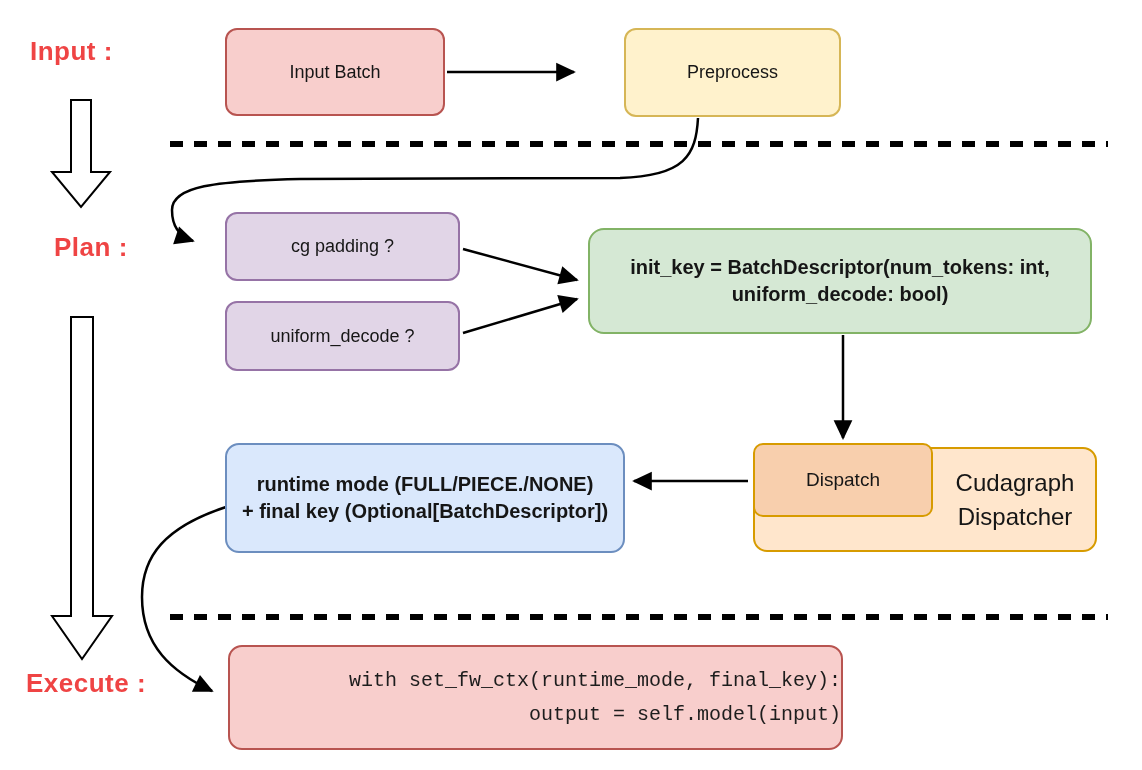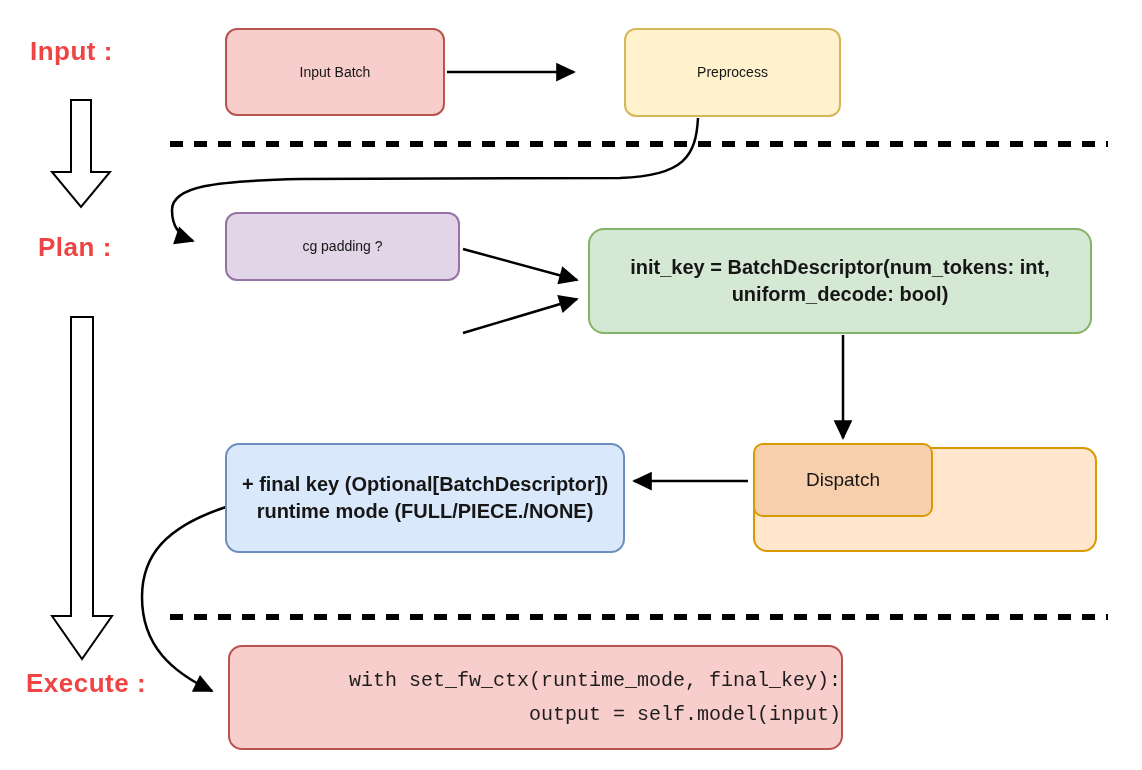--- a/index.html
+++ b/index.html
@@ -15,21 +15,21 @@
   .stage-label{
     position:absolute;z-index:2;font-weight:bold;font-size:26px;color:#ef4444;letter-spacing:.5px;
   }
   .n-red    {background:#F8CECC;border-color:#B85450;}
   .n-yellow {background:#FFF2CC;border-color:#D6B656;}
   .n-purple {background:#E1D5E7;border-color:#9673A6;align-items:center;}
   .n-green  {background:#D5E8D4;border-color:#82B366;}
   .n-blue   {background:#DAE8FC;border-color:#6C8EBF;}
   .n-orange-light{background:#FFE6CC;border-color:#D79B00;}
   .n-orange-dark {background:#F8CFAD;border-color:#D79B00;}
-  .fs21{font-size:14px;}
+  .fs21{font-size:18px;}
   .fs20{font-size:20px;font-weight:bold;}
   .fs19{font-size:19px;}
   .fs24{font-size:24px;line-height:1.4;}
   .code-box{align-items:flex-end;justify-content:center;text-align:left;padding-left:5px;}
   .code-line{
     font-family:"Liberation Mono","DejaVu Sans Mono",monospace;
     font-size:20px;line-height:34px;white-space:pre;color:#1d1d1d;display:block;
   }
   .two-line span{display:block;}
   .cud-label{
@@ -58,46 +58,53 @@
     <line x1="447" y1="72" x2="574" y2="72" stroke="#000" stroke-width="2.5" marker-end="url(#ah)"></line>
     <path d="M698,118 C696,155 685,176 620,178 L300,179 C215,181 172,186 172,210 C172,229 181,237 193,241" fill="none" stroke="#000" stroke-width="2.5" marker-end="url(#ah)"></path>
     <line x1="463" y1="249" x2="577" y2="280" stroke="#000" stroke-width="2.5" marker-end="url(#ah)"></line>
     <line x1="463" y1="333" x2="577" y2="299" stroke="#000" stroke-width="2.5" marker-end="url(#ah)"></line>
     <line x1="843" y1="335" x2="843" y2="438" stroke="#000" stroke-width="2.5" marker-end="url(#ah)"></line>
     <line x1="748" y1="481" x2="634" y2="481" stroke="#000" stroke-width="2.5" marker-end="url(#ah)"></line>
     <path d="M226,507 C165,527 142,556 142,597 C142,646 172,672 212,691" fill="none" stroke="#000" stroke-width="2.5" marker-end="url(#ah)"></path>
   </svg>
 
   <div class="stage-label" style="left:30px;top:36px;">Input :</div>
-  <div class="stage-label" style="left:38px;top:232px;">Plan :</div>
+  <div class="stage-label" style="left:54px;top:232px;">Plan :</div>
   <div class="stage-label" style="left:26px;top:668px;">Execute :</div>
 
   <div class="node n-red fs21" style="left:225px;top:28px;width:220px;height:88px;">
     <span>Input Batch</span>
   </div>
   <div class="node n-yellow fs21" style="left:588px;top:28px;width:217px;height:89px;margin-left:36px;">
     <span>Preprocess</span>
   </div>
 
   <div class="node n-purple fs21" style="left:225px;top:212px;width:235px;height:69px;">
     <span>cg padding ?</span>
   </div>
+  <div class="node n-purple fs21" style="left:225px;top:301px;width:235px;height:70px;">
+    <span>uniform_decode ?</span>
+  </div>
   <div class="node n-green fs20 two-line" style="left:588px;top:228px;width:504px;height:106px;border-radius:16px;">
     <span>init_key = BatchDescriptor(num_tokens: int,</span>
     <span>uniform_decode: bool)</span>
   </div>
 
   <div class="node n-orange-light" style="left:753px;top:447px;width:344px;height:105px;border-radius:14px;"></div>
+  <div class="cud-label fs24" style="left:933px;top:447px;width:164px;height:105px;">
+    <span>Cudagraph</span>
+    <span>Dispatcher</span>
+  </div>
   <div class="node n-orange-dark fs19" style="left:753px;top:443px;width:180px;height:74px;border-radius:10px;z-index:3;">
     <span>Dispatch</span>
   </div>
 
   <div class="node n-blue fs20 two-line" style="left:225px;top:443px;width:400px;height:110px;border-radius:14px;">
+    <span>runtime mode (FULL/PIECE./NONE)</span>
     <span>+ final key (Optional[BatchDescriptor])</span>
-    <span>runtime mode (FULL/PIECE./NONE)</span>
   </div>
 
   <div class="node n-red code-box" style="left:228px;top:645px;width:615px;height:105px;border-radius:14px;">
     <span class="code-line">with set_fw_ctx(runtime_mode, final_key):</span>
     <span class="code-line">    output = self.model(input)</span>
   </div>
 
 </div>
 
 </body></html>

